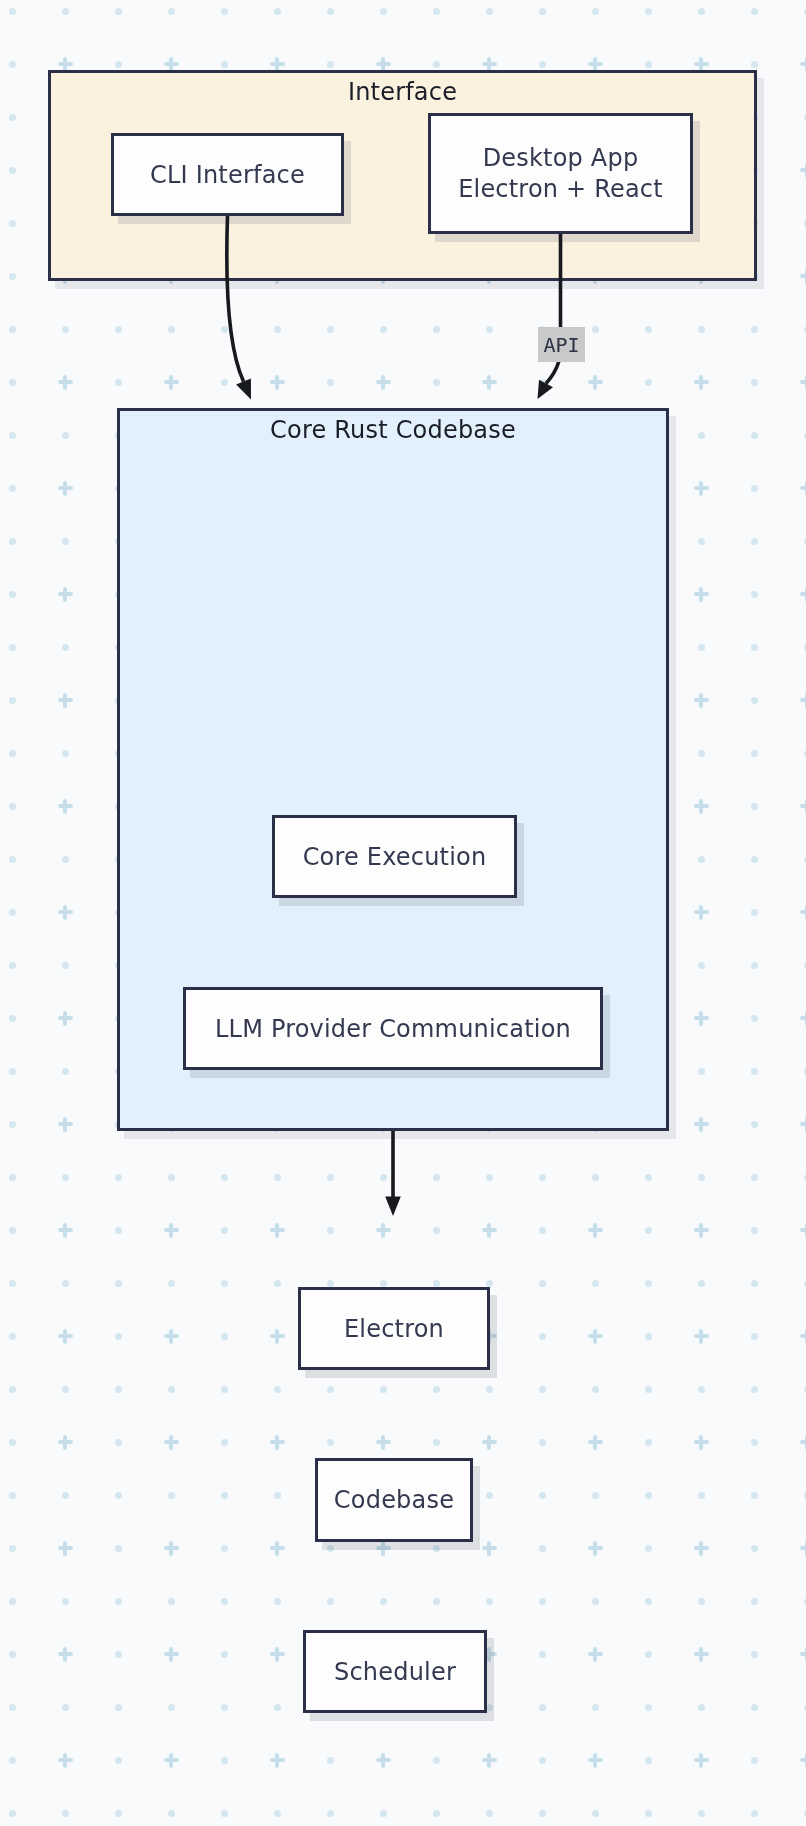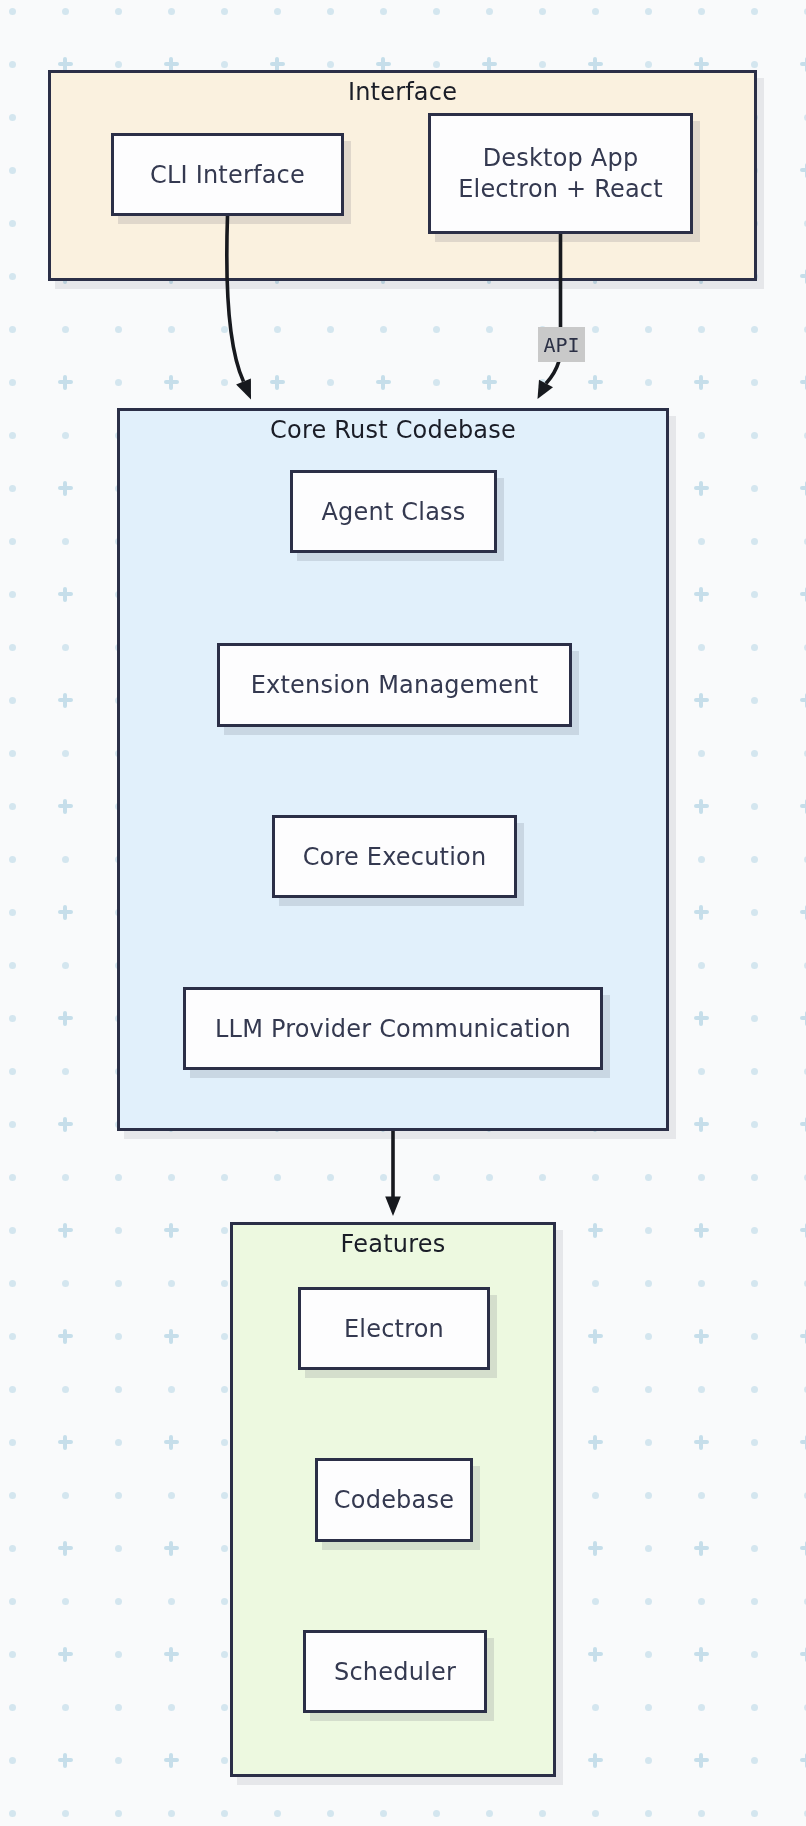--- a/index.html
+++ b/index.html
@@ -631,42 +631,33 @@
     </div>
 
   <div class="group g-interfaces">
     <div class="group-title">Interface</div>
   </div>
 
   <div class="group g-core">
     <div class="group-title">Core Rust Codebase</div>
   </div>
 
-  <div class="group g-features">
-    <div class="group-title">Features</div>
-  </div>
 
   <div class="node n-desktop">
     <span>
       <span>Desktop App</span><br>
       <span>Electron + React</span>
     </span>
   </div>
 
   <div class="node n-cli">
     <span>CLI Interface</span>
   </div>
 
-  <div class="node n-agent">
-    <span>Agent Class</span>
-  </div>
-
-  <div class="node n-ext">
-    <span>Extension Management</span>
-  </div>
+
 
   <div class="node n-tool">
     <span>Core Execution</span>
   </div>
 
   <div class="node n-llm">
     <span>LLM Provider Communication</span>
   </div>
 
   <div class="node n-sub">

